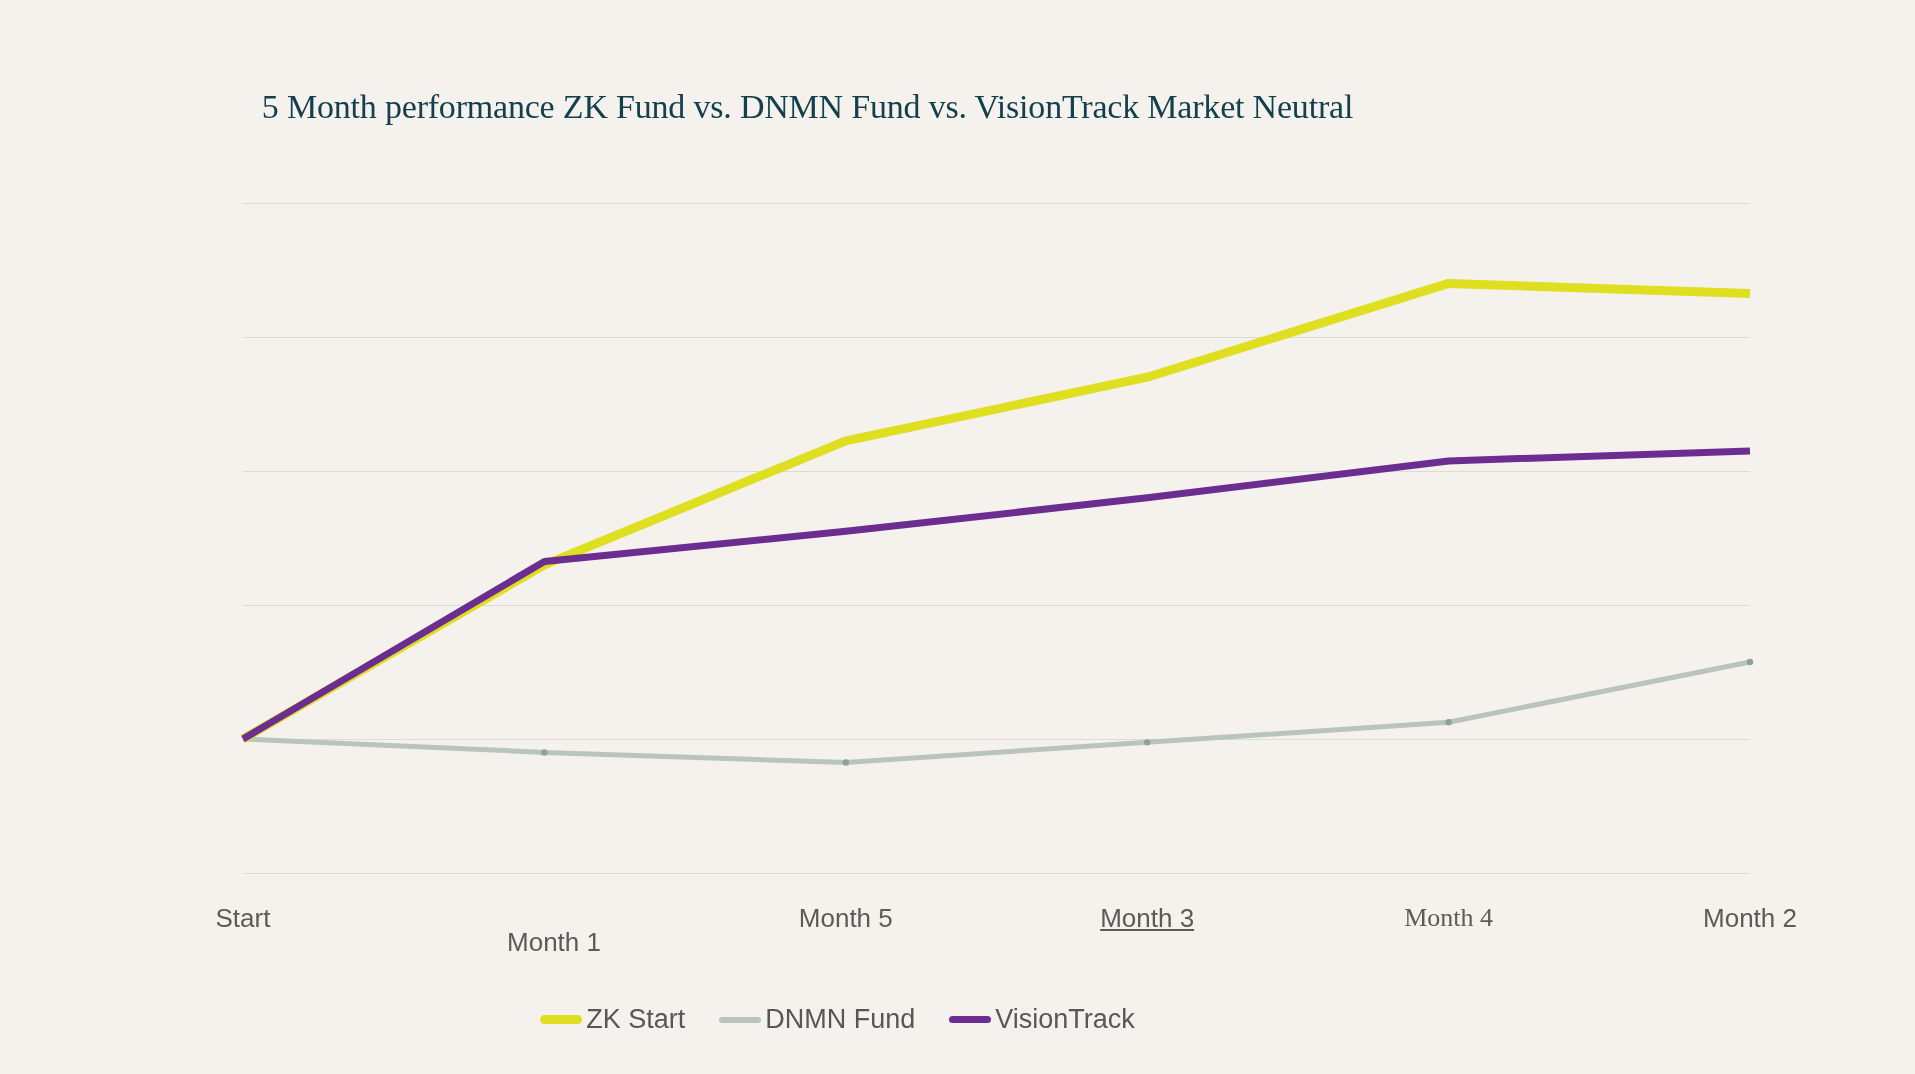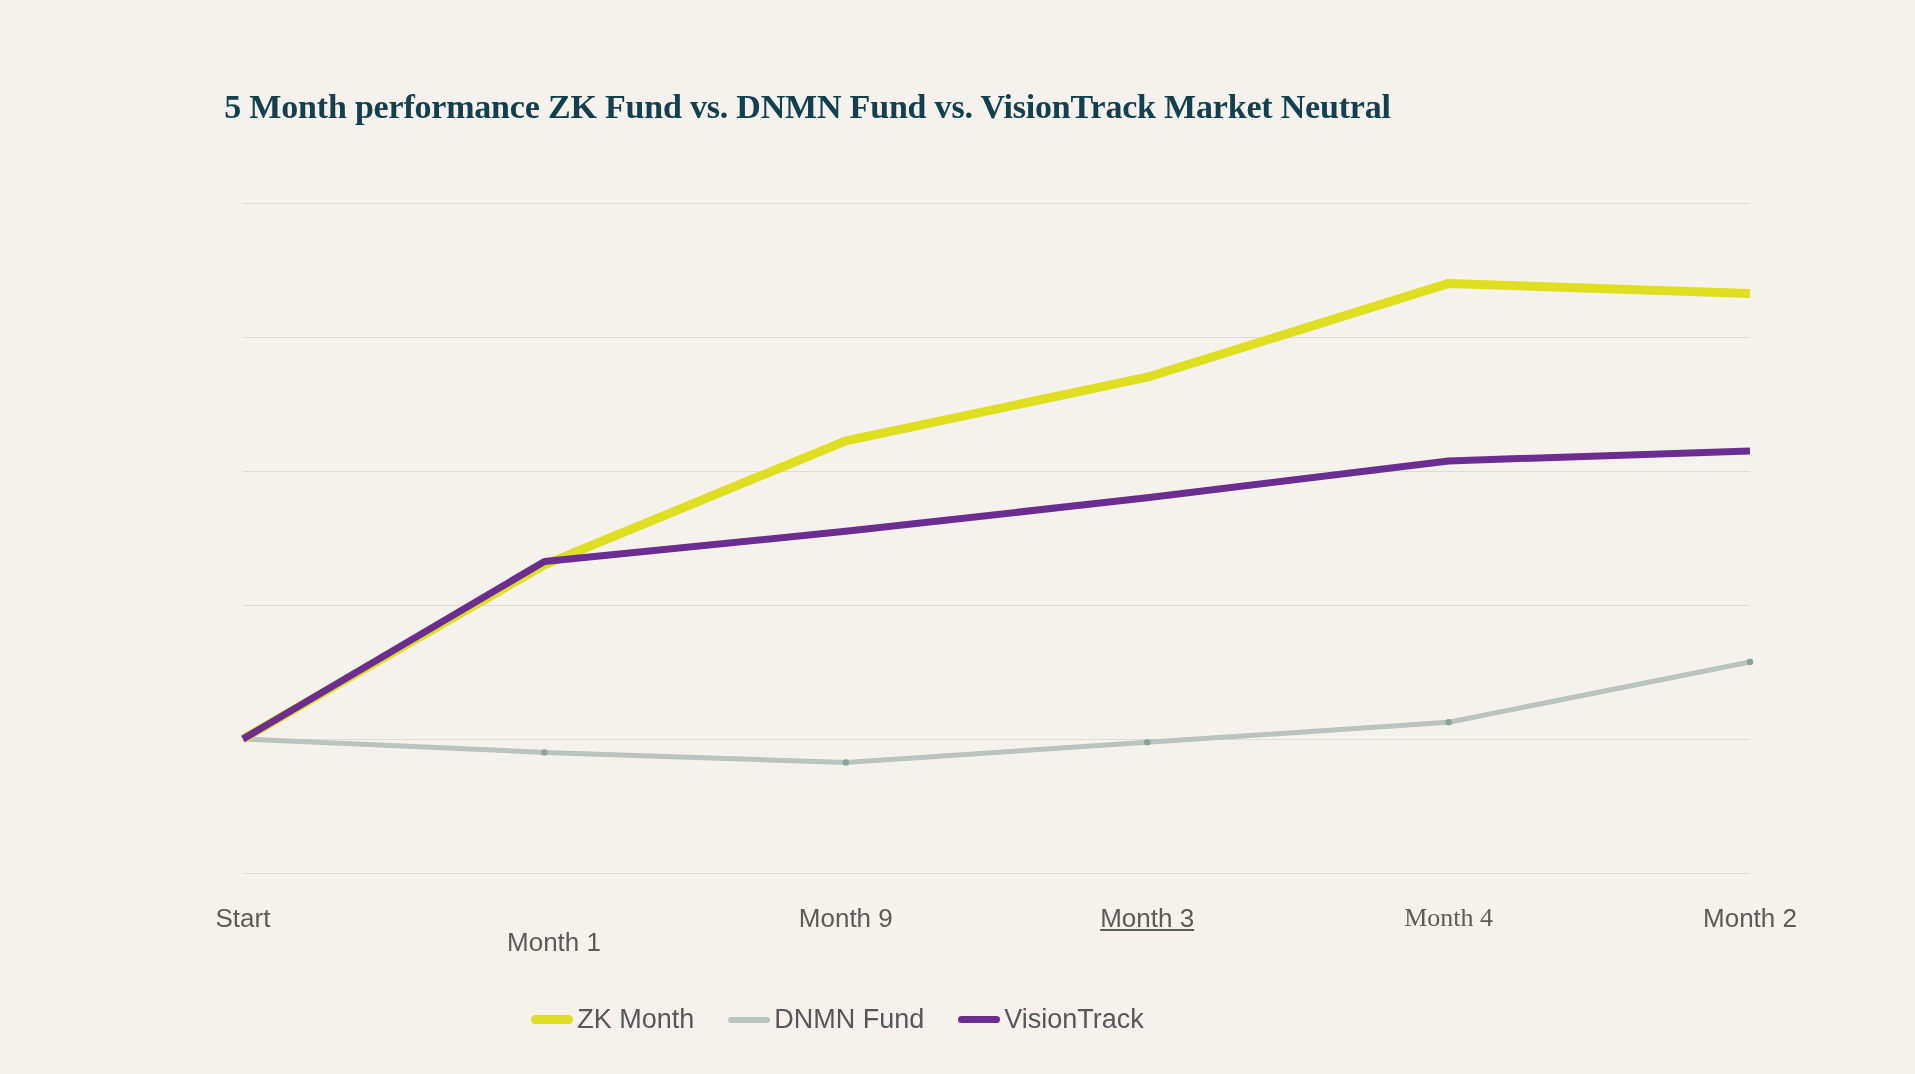--- a/index.html
+++ b/index.html
@@ -28,21 +28,21 @@
   
   #chart-title {
     position: absolute;
     left: 0;
     top: 88px;
     width: 1915px;
     text-align: center;
     padding-right: 300px;
     box-sizing: border-box;
     font-family: "Liberation Serif", "DejaVu Serif", serif;
-    font-weight: bold;
+    font-weight: normal;
     font-size: 34px;
     letter-spacing: -0.2px;
     color: #14404e;
     white-space: nowrap;
   }
 
   
   #plot-area {
     position: absolute;
     left: 243px;
@@ -145,41 +145,41 @@
       <div class="gridline" style="top: 268px;"></div>
       <div class="gridline" style="top: 134px;"></div>
       <div class="gridline" style="top: 0px;"></div>
     </div>
 
   <div id="y-axis-labels"></div>
 
   <div id="x-axis-labels">
       <div class="x-tick-label" style="left: 243px;">Start</div>
       <div class="x-tick-label" style="left: 554px; margin-top: 24px;">Month 1</div>
-      <div class="x-tick-label" style="left: 845.8px;">Month 9</div>
+      <div class="x-tick-label" style="left: 845.8px;">Month 5</div>
       <div class="x-tick-label" style="left: 1147.2px; text-decoration: underline;">Month 3</div>
       <div class="x-tick-label" style="left: 1448.6px; font-family: Liberation Serif, serif;">Month 4</div>
       <div class="x-tick-label" style="left: 1750px;">Month 2</div>
     </div>
 
   <svg id="series-svg" viewBox="0 0 1915 1074" preserveAspectRatio="none">
       <polyline points="243.00,739.00 544.40,752.40 845.80,762.45 1147.20,742.35 1448.60,722.25 1750.00,661.95" class="series-path" stroke="#b8c4bd" stroke-width="5"></polyline>
       <circle cx="544.40" cy="752.40" r="3.2" fill="#8ba49a"></circle>
       <circle cx="845.80" cy="762.45" r="3.2" fill="#8ba49a"></circle>
       <circle cx="1147.20" cy="742.35" r="3.2" fill="#8ba49a"></circle>
       <circle cx="1448.60" cy="722.25" r="3.2" fill="#8ba49a"></circle>
       <circle cx="1750.00" cy="661.95" r="3.2" fill="#8ba49a"></circle>
       <polyline points="243.00,739.00 544.40,564.80 845.80,440.85 1147.20,377.20 1448.60,283.40 1750.00,293.45" class="series-path" stroke="#dfdf22" stroke-width="9"></polyline>
       <polyline points="243.00,739.00 544.40,561.45 845.80,531.30 1147.20,497.80 1448.60,460.95 1750.00,450.90" class="series-path" stroke="#6c2d91" stroke-width="7"></polyline>
     </svg>
 
   <div id="legend">
       <div class="legend-item">
         <span class="legend-swatch" style="background: rgb(223, 223, 34); height: 9px;"></span>
-        <span class="legend-label">ZK Month</span>
+        <span class="legend-label">ZK Start</span>
       </div>
       <div class="legend-item">
         <span class="legend-swatch" style="background: rgb(184, 196, 189); height: 6px;"></span>
         <span class="legend-label">DNMN Fund</span>
       </div>
       <div class="legend-item">
         <span class="legend-swatch" style="background: rgb(108, 45, 145); height: 7px;"></span>
         <span class="legend-label">VisionTrack</span>
       </div>
     </div>

